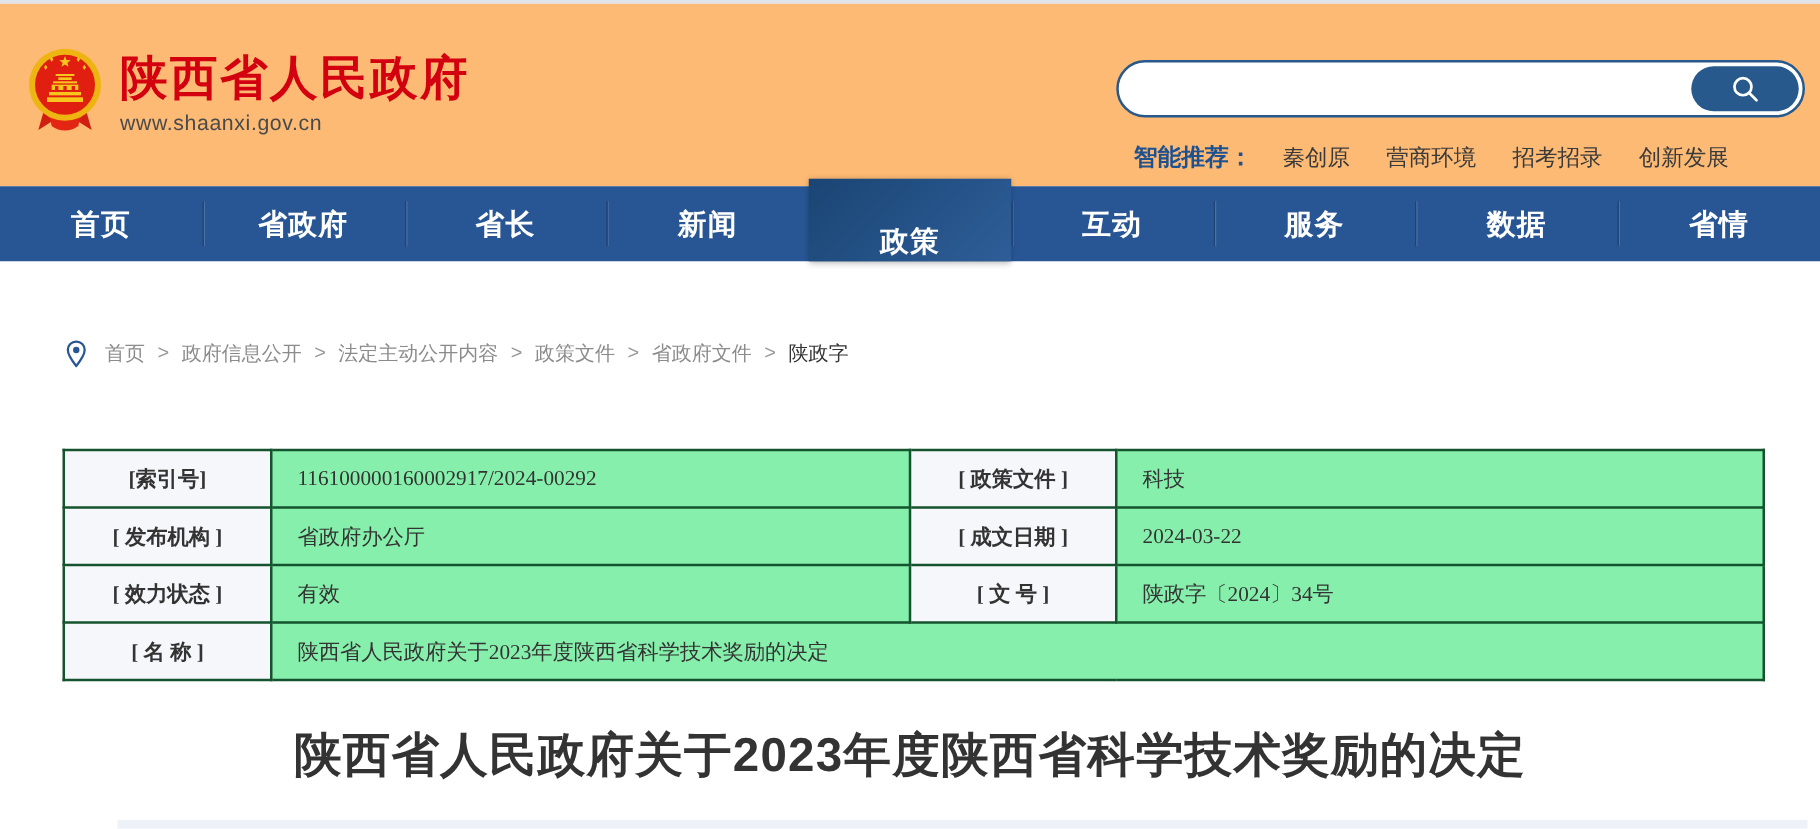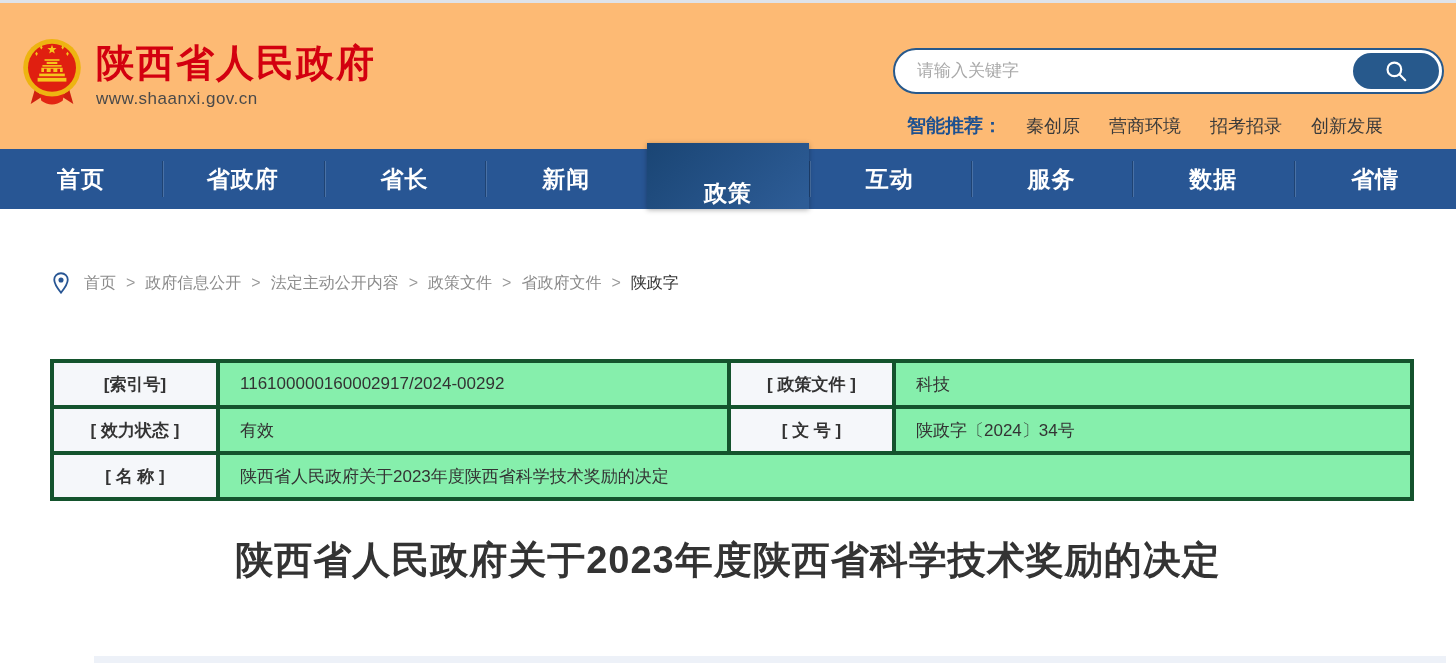--- a/index.html
+++ b/index.html
@@ -42,21 +42,21 @@
 
   
   .breadcrumb { margin:63px 0 0 52px; display:flex; align-items:center; font-size:16px; color:#8b8b8b; }
   .pin-icon { margin-right:14px; display:flex; }
   .crumb { cursor:pointer; }
   .crumb-sep { margin:0 10px; color:#9a9a9a; }
   .crumb.current { color:#333; cursor:default;text-align:right; }
 
   
   .info-table { margin:65px 0 0 50px; border-collapse:collapse; width:1360px; table-layout:fixed; }
-  .info-table td { border:4px solid #14532d; height:46px; font-size:17px; color:#333; }
+  .info-table td { border:2px solid #14532d; height:46px; font-size:17px; color:#333;font-family:Liberation Serif, serif; }
   td.lbl { background:#f5f7fa; text-align:center; font-weight:bold; }
   td.val { padding-left:20px; background:#86efac; }
 
   
   .article-title { margin-top:34px; text-align:center; font-size:38px; font-weight:600; color:#333; letter-spacing:1px; }
 
   .bottom-band { position:absolute; left:94px; right:10px; bottom:0; height:7px; background:#edf1f8; }
 </style>
 </head>
 <body>
@@ -87,21 +87,20 @@
       <rect x="33" y="77" width="54" height="7" fill="#f6c61c"></rect>
     </svg>
     <div class="site-text">
       <div class="site-name">陕西省人民政府</div>
       <div class="site-url">www.shaanxi.gov.cn</div>
     </div>
   </div>
 
   <div class="search-area">
     <div class="search-box">
-      <input class="search-input" type="text" placeholder="请输入关键字" style="">
       <button class="search-btn">
         <svg width="26" height="26" viewBox="0 0 24 24">
           <circle cx="10.5" cy="10.5" r="6.3" fill="none" stroke="#fff" stroke-width="2"></circle>
           <line x1="15.3" y1="15.3" x2="20.5" y2="20.5" stroke="#fff" stroke-width="2" stroke-linecap="round"></line>
         </svg>
       </button>
     </div>
     <div class="smart-rec">
       <span class="smart-rec-label">智能推荐：</span>
       <span class="smart-rec-link">秦创原</span>
@@ -152,20 +151,26 @@
       <col style="width:518px">
     </colgroup>
   <tbody>
       <tr>
     <td class="lbl">[索引号]</td>
     <td class="val">116100000160002917/2024-00292</td>
     <td class="lbl">[ 政策文件 ]</td>
     <td class="val">科技</td>
   </tr>
   <tr>
+    <td class="lbl">[ 发布机构 ]</td>
+    <td class="val">省政府办公厅</td>
+    <td class="lbl">[ 成文日期 ]</td>
+    <td class="val">2024-03-22</td>
+  </tr>
+  <tr>
     <td class="lbl">[ 效力状态 ]</td>
     <td class="val">有效</td>
     <td class="lbl">[ 文 号 ]</td>
     <td class="val">陕政字〔2024〕34号</td>
   </tr>
   <tr>
     <td class="lbl">[ 名 称 ]</td>
     <td class="val" colspan="3">陕西省人民政府关于2023年度陕西省科学技术奖励的决定</td>
   </tr>
 </tbody>

